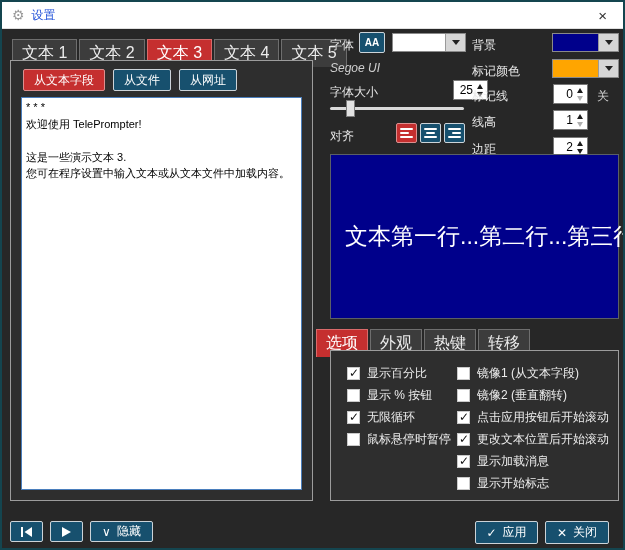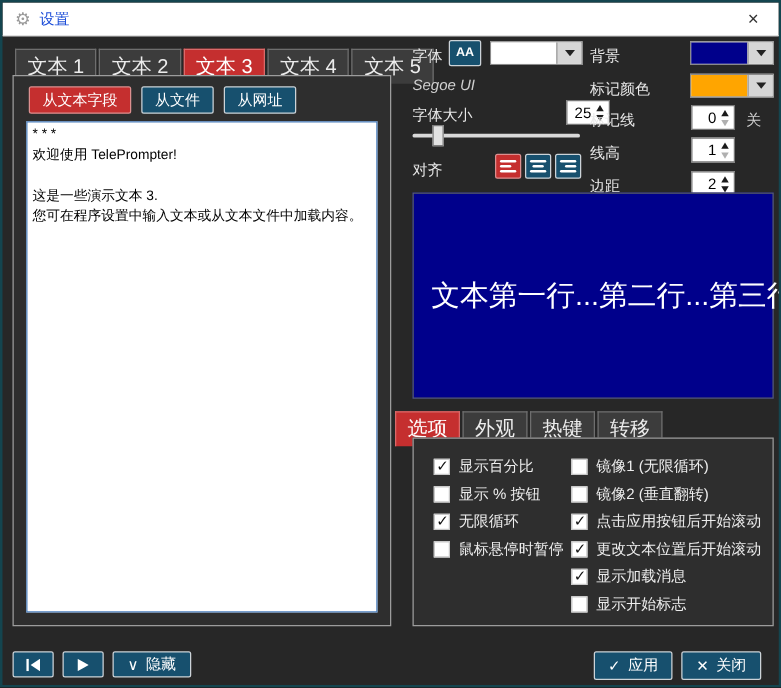--- a/index.html
+++ b/index.html
@@ -259,21 +259,21 @@
 
         <div class="cb-row">
           <span class="cb-box"></span>
           <span class="cb-label">鼠标悬停时暂停</span>
         </div>
       </div>
     <div class="cb-col" style="left:126px; top:11px;">
 
         <div class="cb-row">
           <span class="cb-box"></span>
-          <span class="cb-label">镜像1 (无限循环)</span>
+          <span class="cb-label">镜像1 (从文本字段)</span>
         </div>
 
         <div class="cb-row">
           <span class="cb-box"></span>
           <span class="cb-label">镜像2 (垂直翻转)</span>
         </div>
 
         <div class="cb-row">
           <span class="cb-box checked"></span>
           <span class="cb-label">点击应用按钮后开始滚动</span>

